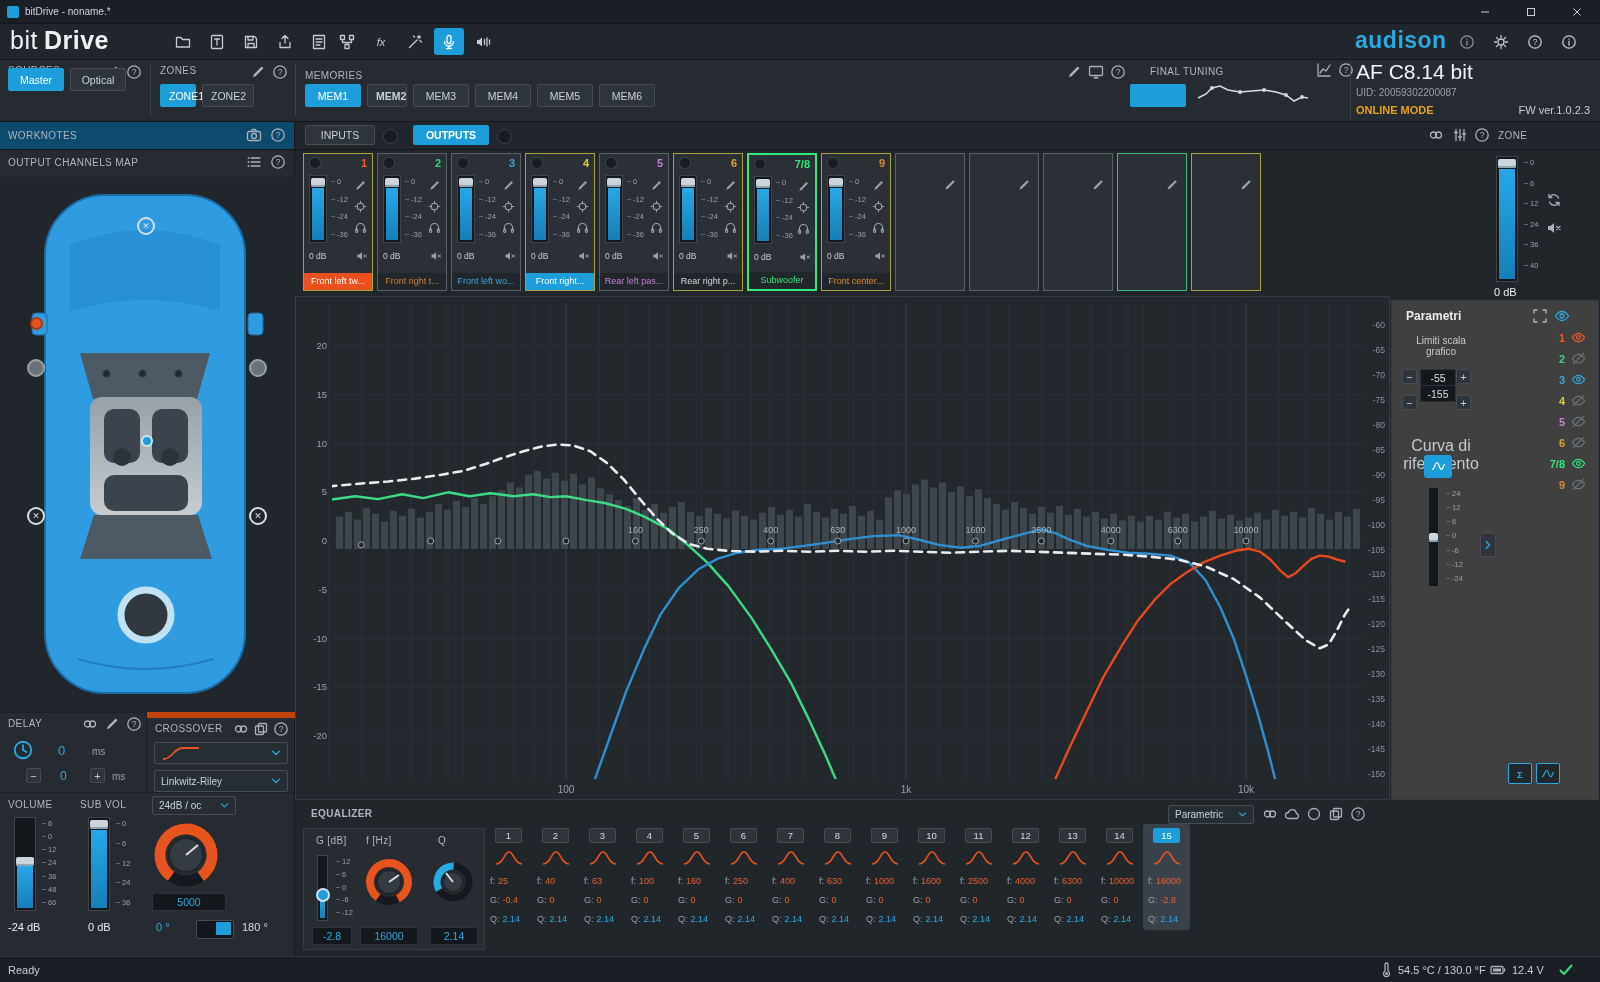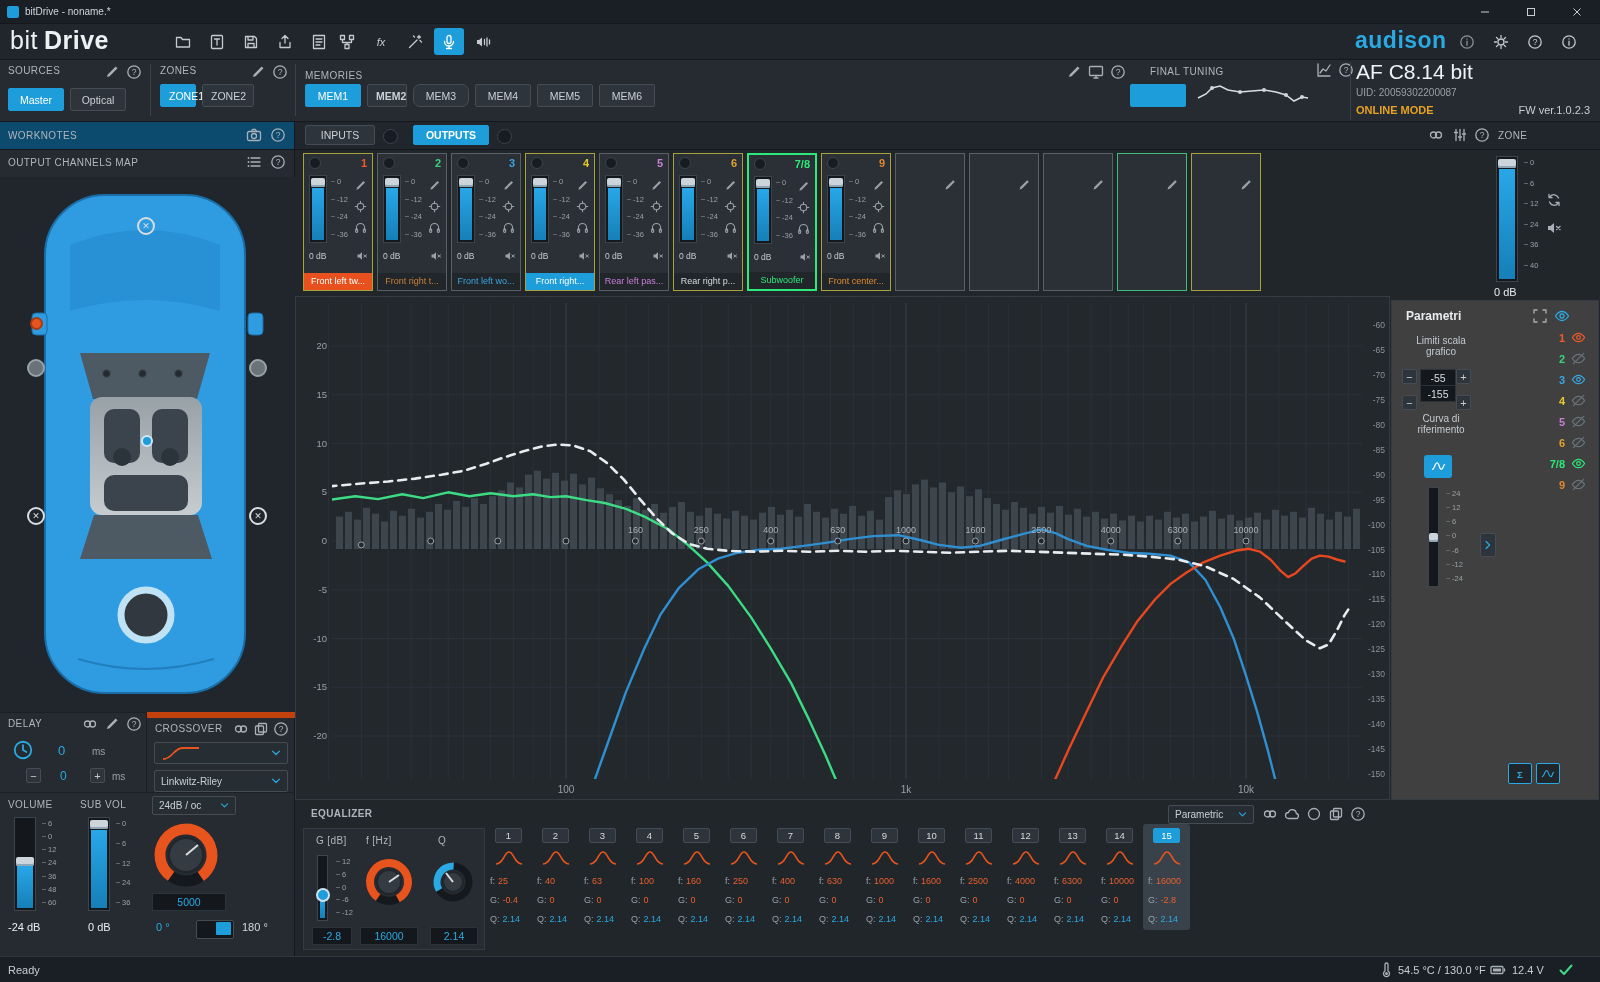--- a/index.html
+++ b/index.html
@@ -215,21 +215,21 @@
       <svg width="16" height="16" viewBox="0 0 16 16" fill="none" stroke="currentColor" stroke-width="1.3" stroke-linecap="round" stroke-linejoin="round">
         <path fill="currentColor" stroke="none" d="M11.7 2.5l1.8 1.8-7.9 7.9-2.7.9.9-2.7z"></path>
       </svg>
     </span>
   <span class="icn" style="position:absolute;left:126px;top:4px;">
       <svg width="16" height="16" viewBox="0 0 16 16" fill="none" stroke="currentColor" stroke-width="1.3" stroke-linecap="round" stroke-linejoin="round">
         <circle cx="8" cy="8" r="6.2"></circle>
         <text x="8" y="11" text-anchor="middle" font-size="8.5" stroke="none" fill="currentColor">?</text>
       </svg>
     </span>
-  <div style="position:absolute;left:8px;top:28px;" class="hrow">
+  <div style="position:absolute;left:8px;top:8px;" class="hrow">
     <button class="btn active" style="width:56px;">Master</button>
     <button class="btn" style="width:56px;">Optical</button>
   </div>
   <div class="vdiv" style="left:150px;top:4px;height:52px;"></div>
 
   <div style="position:absolute;left:160px;top:5px;" class="hrow">
     <span class="plabel">ZONES</span>
   </div>
   <span class="icn" style="position:absolute;left:250px;top:4px;">
       <svg width="16" height="16" viewBox="0 0 16 16" fill="none" stroke="currentColor" stroke-width="1.3" stroke-linecap="round" stroke-linejoin="round">
@@ -247,21 +247,21 @@
     <button class="btn" style="width:52px;">ZONE2</button>
   </div>
   <div class="vdiv" style="left:295px;top:4px;height:52px;"></div>
 
   <div style="position:absolute;left:305px;top:5px;">
     <span class="plabel">MEMORIES</span>
   </div>
   <div style="position:absolute;left:305px;top:24px;" class="hrow">
       <button class="btn active" style="width:56px;">MEM1</button>
       <button class="btn" style="width:40px;font-weight:bold;">MEM2</button>
-      <button class="btn" style="width:56px;border-radius:7px;">MEM3</button>
+      <button class="btn" style="width:56px;">MEM3</button>
       <button class="btn" style="width:56px;">MEM4</button>
       <button class="btn" style="width:56px;">MEM5</button>
       <button class="btn" style="width:56px;">MEM6</button>
     </div>
 
   <span class="icn" style="position:absolute;left:1066px;top:4px;">
       <svg width="16" height="16" viewBox="0 0 16 16" fill="none" stroke="currentColor" stroke-width="1.3" stroke-linecap="round" stroke-linejoin="round">
         <path fill="currentColor" stroke="none" d="M11.7 2.5l1.8 1.8-7.9 7.9-2.7.9.9-2.7z"></path>
       </svg>
     </span>
@@ -1566,21 +1566,21 @@
       <div>Limiti scala</div>
         <div>grafico</div>
     </div>
     <button class="sp" style="position:absolute;left:10px;top:68px;">−</button>
     <div class="fld" style="position:absolute;left:28px;top:68px;width:34px;height:15px;">-55</div>
     <button class="sp" style="position:absolute;left:64px;top:68px;">+</button>
     <button class="sp" style="position:absolute;left:10px;top:94px;">−</button>
     <div class="fld" style="position:absolute;left:28px;top:84px;width:34px;height:15px;">-155</div>
     <button class="sp" style="position:absolute;left:64px;top:94px;">+</button>
 
-    <div style="position:absolute;left:6px;top:112px;width:86px;text-align:center;font-size:10px;color:#c3cad0;">
+    <div style="position:absolute;left:6px;top:136px;width:86px;text-align:center;font-size:16px;color:#c3cad0;">
       <div>Curva di</div>
         <div>riferimento</div>
     </div>
     <button style="position:absolute;left:32px;top:154px;width:28px;height:23px;background:#1d9dd9;border:none;border-radius:3px;color:#fff;padding:0;" class="centered">
       <span>
           <svg width="15" height="15" viewBox="0 0 16 16" fill="none" stroke="currentColor" stroke-width="1.3" stroke-linecap="round" stroke-linejoin="round">
             <path d="M1.5 11C4 11 4 4 6.5 4s2 7 4.5 7 2-5 3.5-5"></path>
           </svg>
         </span>
     </button>

